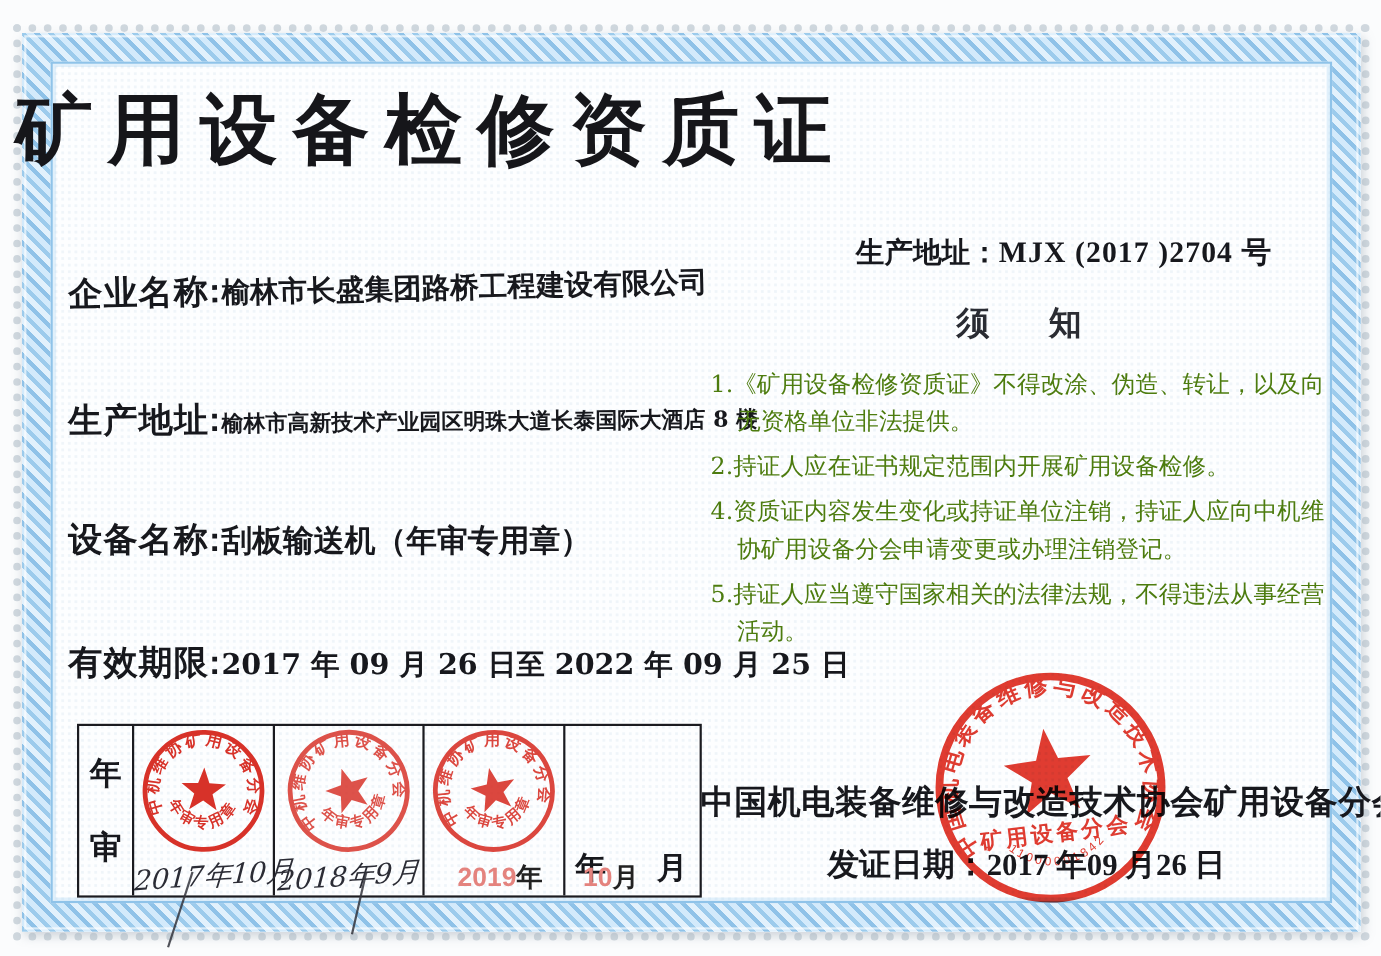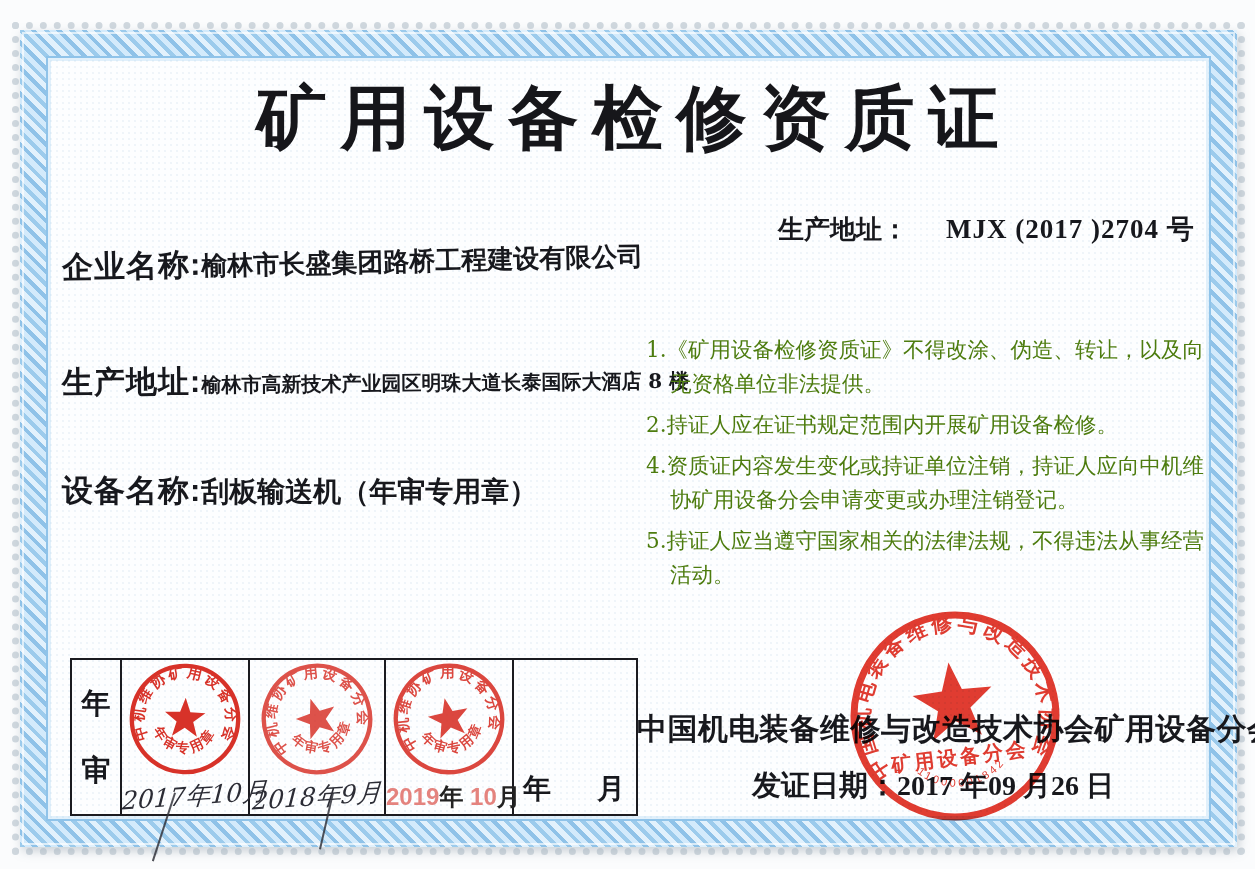--- a/index.html
+++ b/index.html
@@ -35,31 +35,31 @@
     background-image:radial-gradient(rgba(185,208,227,.20) 1.2px,transparent 1.3px);
     background-size:6px 6px;
     border:2px solid #8fc3e9;
     box-shadow:inset 0 0 0 3px rgba(173,214,243,.35);
     z-index:1;
   }
 
   
   .title{
     position:absolute;left:0;top:72px;width:100%;
-    text-align:center;font-size:70px;font-weight:800;letter-spacing:14px;
+    text-align:left;font-size:70px;font-weight:800;letter-spacing:14px;
     padding-left:14px;box-sizing:border-box;
     color:#16161a;z-index:3;
     font-family:"Liberation Sans",sans-serif;
   }
   .cert-no{
     position:absolute;left:778px;top:211px;z-index:3;white-space:nowrap;
     color:#17181d;
   }
   .cert-no .lbl{font-size:26px;font-weight:700;}
-  .cert-no .val{font-size:27px;font-weight:700;font-family:"Liberation Serif",serif;letter-spacing:1px;margin-left:38px;}
+  .cert-no .val{font-size:27px;font-weight:700;font-family:"Liberation Serif",serif;letter-spacing:1px;}
 
   .field{position:absolute;left:62px;z-index:3;white-space:nowrap;color:#17181d;}
   .field .lbl{font-size:31px;font-weight:700;letter-spacing:1px;}
   .field .val{font-weight:700;font-family:"DejaVu Serif",serif;}
   .f-company{top:247px;transform:rotate(-1.3deg);transform-origin:left center;}
   .f-company .val{font-size:26px;}
   .f-address{top:362px;transform:rotate(-0.5deg);transform-origin:left center;}
   .f-address .val{font-size:20px;}
   .f-equipment{top:470px;}
   .f-equipment .val{font-size:28px;}
@@ -99,21 +99,21 @@
 
   .rt-date{
     position:absolute;left:0;right:0;bottom:1px;text-align:center;
     white-space:nowrap;color:#2b2c35;z-index:4;
   }
   .hand{
     font-family:"DejaVu Serif",serif;font-style:italic;font-weight:500;font-size:25px;
     display:inline-block;transform:rotate(-4deg) skewX(-8deg);
   }
   .print-date{font-size:24px;font-weight:700;}
-  .print-date .pk{color:#e4837e;}
+  .print-date .pk{color:#e4837e;margin-left:30px;}
   .print-date .bk{color:#222;}
   .rt-empty-label{
     position:absolute;left:0;right:0;bottom:6px;text-align:center;
     font-size:28px;font-weight:600;color:#17181d;letter-spacing:2px;
   }
   .rt-empty-label .gap{display:inline-block;width:44px;}
 
   
   .issuer-line{
     position:absolute;left:637px;top:709px;z-index:3;white-space:nowrap;
@@ -157,21 +157,25 @@
   </div>
 
   <div class="field f-address">
     <span class="lbl">生产地址:</span><span class="val">榆林市高新技术产业园区明珠大道长泰国际大酒店 8 楼</span>
   </div>
 
   <div class="field f-equipment">
     <span class="lbl">设备名称:</span><span class="val">刮板输送机（年审专用章）</span>
   </div>
 
-
+  <div class="field f-validity">
+    <span class="lbl">有效期限:</span><span class="val">2017 年 09 月 26 日至 2022 年 09 月 25 日</span>
+  </div>
+
+  <div class="notice-head">须　知</div>
   <ul class="notice-list">
     <li class="notice-item">1.《矿用设备检修资质证》不得改涂、伪造、转让，以及向无资格单位非法提供。</li>
     <li class="notice-item">2.持证人应在证书规定范围内开展矿用设备检修。</li>
     <li class="notice-item">4.资质证内容发生变化或持证单位注销，持证人应向中机维协矿用设备分会申请变更或办理注销登记。</li>
     <li class="notice-item">5.持证人应当遵守国家相关的法律法规，不得违法从事经营活动。</li>
   </ul>
 
   <div class="review-table">
     <div class="rt-col rt-head">
       <span>年</span>

